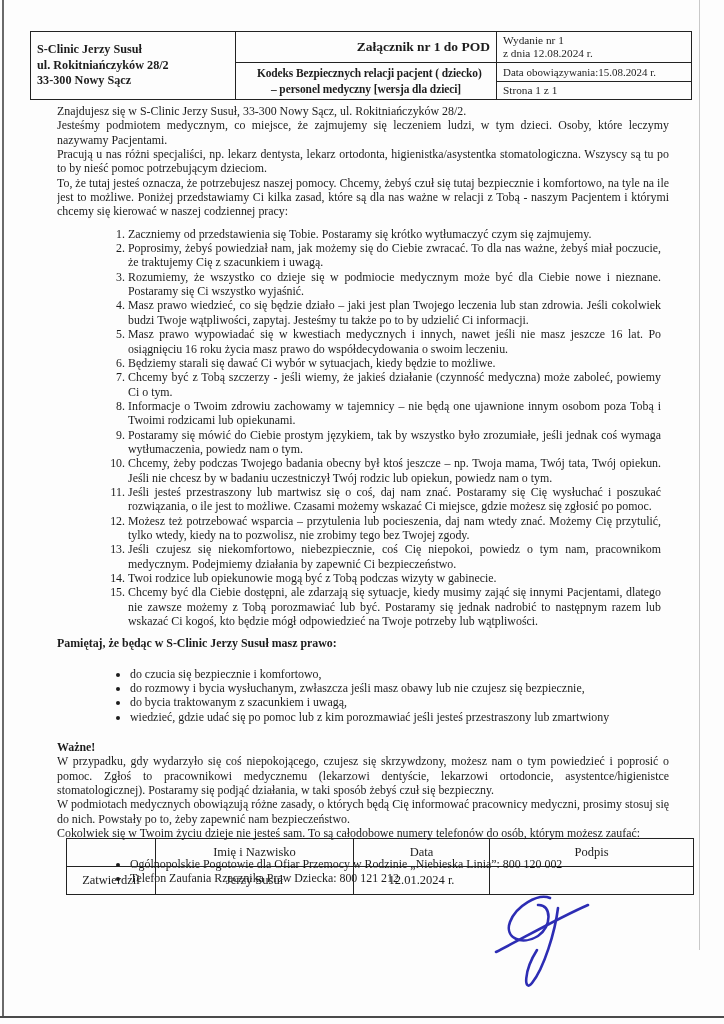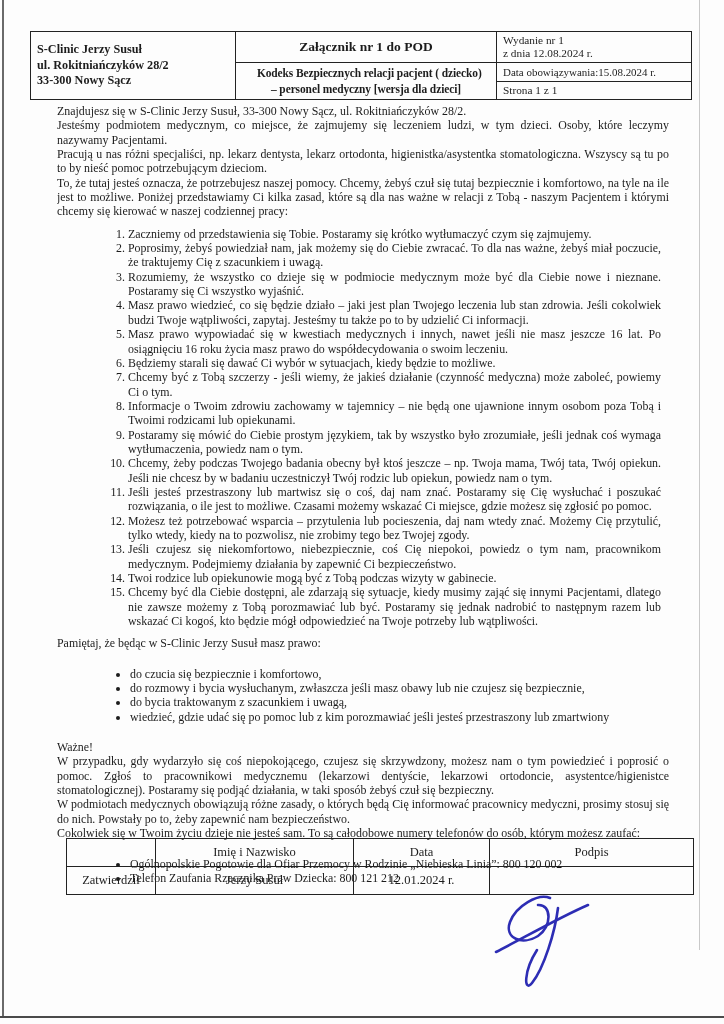--- a/index.html
+++ b/index.html
@@ -20,33 +20,33 @@
   
   table.header-table {
     position: absolute; left: 30px; top: 31px;
     width: 622px; border-collapse: collapse; table-layout: fixed;
   }
   table.header-table td { border: 1.5px solid #222; vertical-align: middle; padding: 2px 6px; }
   td.ht-clinic {
     width: 192px; font-weight: bold; font-size: 12.2px; line-height: 15.5px;
     vertical-align: top; padding: 5px 8px;
   }
-  td.ht-attachment { width: 248px; text-align: center; font-weight: bold; font-size: 13.5px; }
+  td.ht-attachment { width: 248px; text-align: right; font-weight: bold; font-size: 13.5px; }
   td.ht-title { text-align: center; font-weight: bold; font-size: 13px; line-height: 16px; padding: 2px 0; }
   td.ht-right { width: 182px; font-size: 11.3px; line-height: 13.2px; padding: 2px 6px; }
   .nowrap-scale { white-space: nowrap; transform: scaleX(0.88); transform-origin: 50% 50%; letter-spacing: -0.1px; }
   .nowrap-tight { white-space: nowrap; transform: scaleX(0.97); transform-origin: 0 50%; }
 
   
   .body-text {
     position: absolute; left: 57px; top: 104px; width: 612px; height: 778px;
     font-size: 11.9px; line-height: 14.35px; text-align: justify; overflow: hidden;
   }
   .body-text p { margin: 0; }
-  .body-text p.bold { font-weight: normal; }
+  .body-text p.bold { font-weight: bold; }
   ol.rules { margin: 8px; padding-left: 63px; list-style: decimal; }
   ol.rules li { margin: 0; }
   ul.bullets { margin: 16px; padding-left: 57px; list-style: disc; }
   ul.bullets li { margin: 0; }
 
   
   table.footer-table {
     position: absolute; left: 66px; top: 838px;
     width: 591px; border-collapse: collapse; table-layout: fixed;
   }

